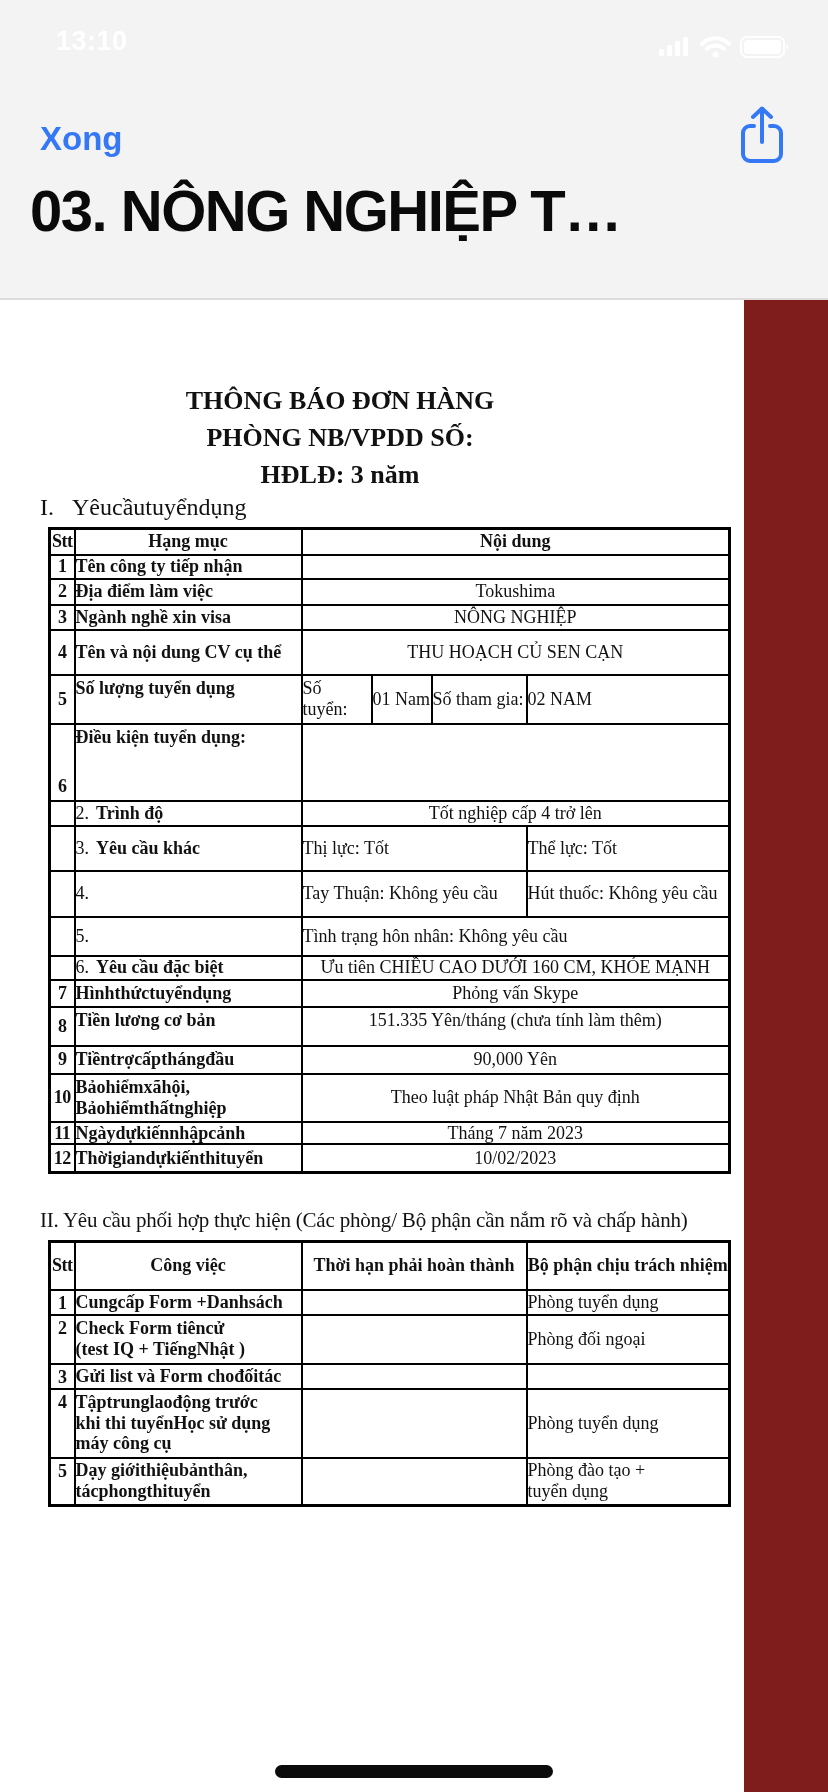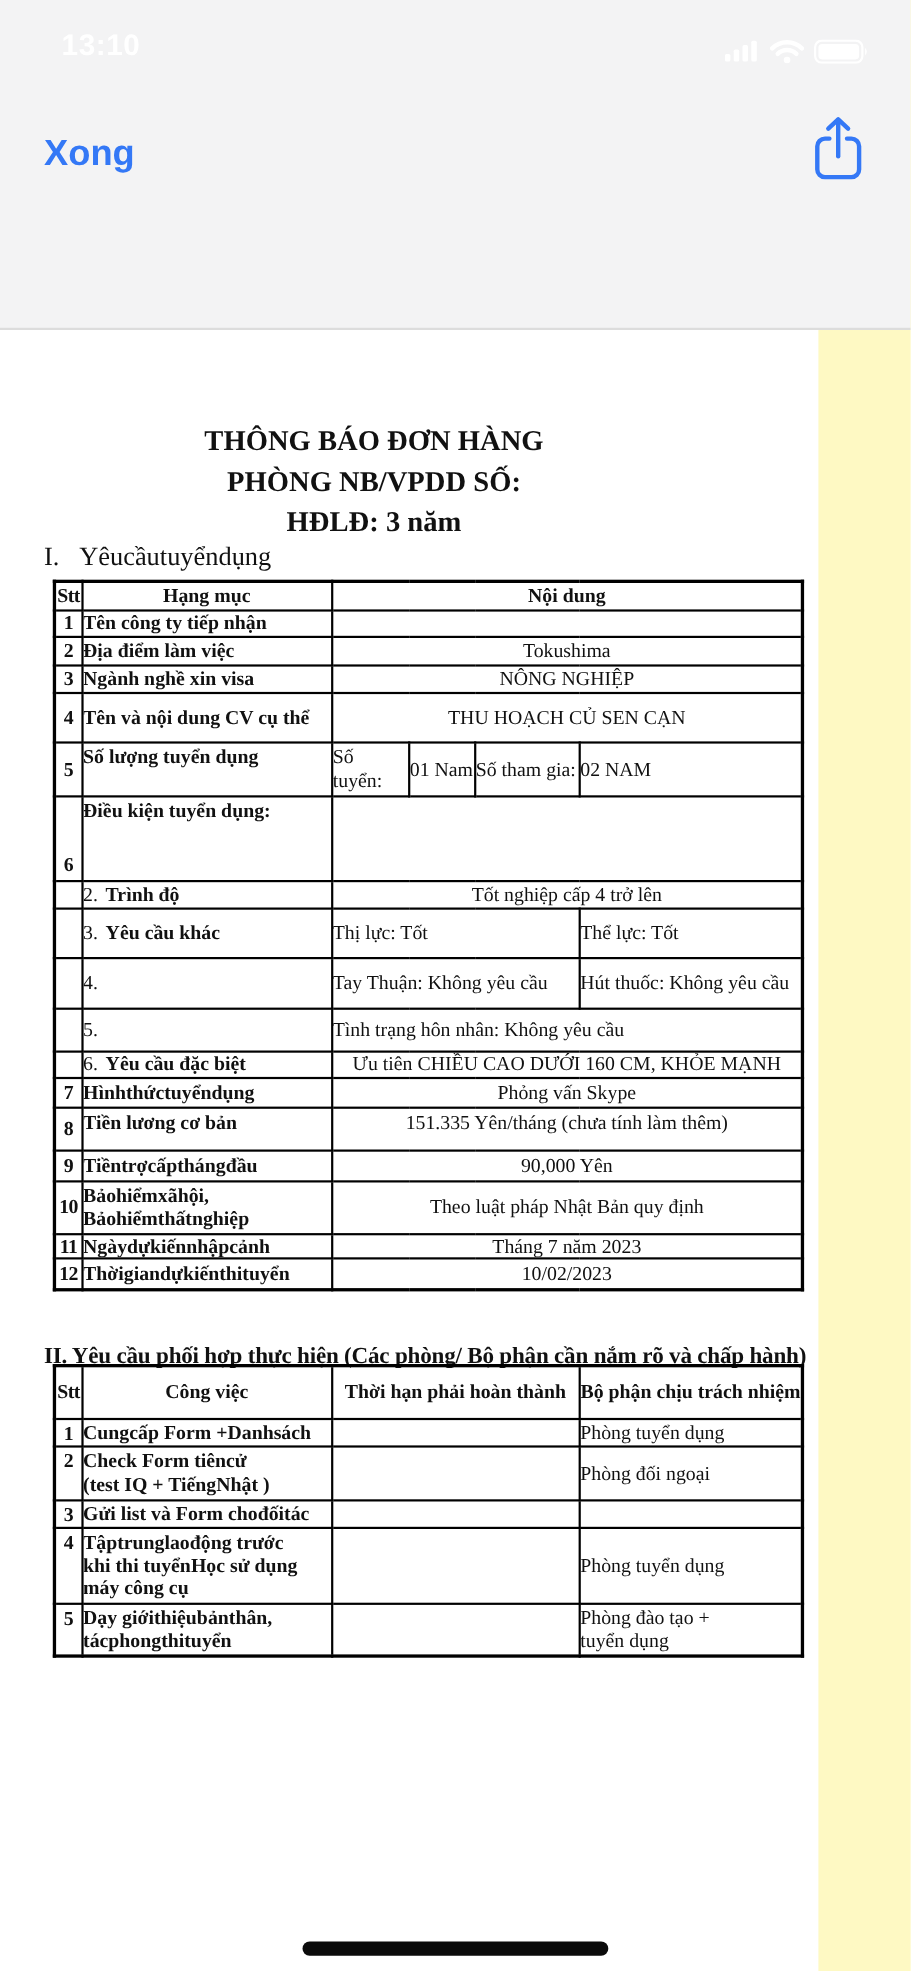--- a/index.html
+++ b/index.html
@@ -2,40 +2,40 @@
 <html><head>
 <meta charset="utf-8">
 <style>
   :root{
     --blue:#3478F6;
     --red:#c74036;
     --ink:#0a0a0a;
     --border:#000;
   }
   html,body{margin:0;padding:0;background:#fff;}
-  .screen{position:relative;width:828px;height:1792px;background:#fef9c3;overflow:hidden;
+  .screen{position:relative;width:828px;height:1792px;background:#7f1d1d;overflow:hidden;
           font-family:"Liberation Sans",sans-serif;}
   
   .app-header{position:absolute;left:0;top:0;width:828px;height:300px;background:#f3f3f4;
               border-bottom:2px solid #dcdcdc;box-sizing:border-box;}
   .time{position:absolute;left:56px;top:26px;font-size:27px;font-weight:bold;color:#ffffff;letter-spacing:.5px;}
   .status-icons{position:absolute;right:38px;top:36px;display:flex;align-items:center;gap:9px;}
   .done-btn{position:absolute;left:40px;top:122px;font-size:33px;font-weight:bold;color:var(--blue);line-height:1;}
   .share-btn{position:absolute;left:736px;top:104px;width:52px;height:64px;}
   .doc-title{position:absolute;left:30px;top:178px;width:792px;font-size:58px;font-weight:800;
              color:var(--ink);letter-spacing:-1.5px;white-space:nowrap;overflow:hidden;line-height:1.15;}
   
   .doc{position:absolute;left:0;top:300px;width:716px;height:1492px;background:#fff;
        font-family:"Liberation Serif",serif;color:#111;padding-left:28px;}
   .doc-heading{position:absolute;left:40px;top:82px;width:600px;text-align:center;
                font-weight:bold;font-size:26px;line-height:37px;}
   .sec1{position:absolute;left:40px;top:194px;font-size:24px;font-weight:normal;}
   .sec1 .num{margin-right:18px;}
-  .sec2{position:absolute;left:40px;top:908px;width:740px;font-size:21px;font-weight:bold;
-        white-space:nowrap;letter-spacing:-0.2px;margin-top:12px;}
+  .sec2{position:absolute;left:40px;top:908px;width:740px;font-size:21px;font-weight:normal;
+        white-space:nowrap;letter-spacing:-0.2px;}
   
   table.t{position:absolute;border-collapse:collapse;table-layout:fixed;
           border:3px solid var(--border);font-family:"Liberation Serif",serif;}
   .t1{left:48px;top:227px;width:680px;}
   .t2{left:48px;top:940px;width:680px;}
   table.t td{border:2px solid var(--border);overflow:hidden;font-size:18px;line-height:1.16;
              vertical-align:middle;padding:0;color:#111;}
   td.hc{font-weight:bold;text-align:center;}
   td.stt{font-weight:bold;text-align:center;font-size:17px;letter-spacing:-0.5px;}
   td.lab{font-weight:bold;text-align:left;padding:1px 3px 1px 6px;}
@@ -79,20 +79,21 @@
     </div>
 
     <div class="done-btn">Xong</div>
 
     <svg class="share-btn" viewBox="0 0 52 64">
       <path d="M18 22 H14 a7 7 0 0 0 -7 7 V50 a7 7 0 0 0 7 7 H38 a7 7 0 0 0 7 -7 V29 a7 7 0 0 0 -7 -7 H34" fill="none" stroke="#3478F6" stroke-width="4" stroke-linecap="round"></path>
       <line x1="26" y1="5" x2="26" y2="38" stroke="#3478F6" stroke-width="4" stroke-linecap="round"></line>
       <path d="M17 13 L26 4.5 L35 13" fill="none" stroke="#3478F6" stroke-width="4" stroke-linecap="round" stroke-linejoin="round"></path>
     </svg>
 
+    <div class="doc-title">03. NÔNG NGHIỆP T…</div>
   </div>
 
   <div class="doc">
 
     <div class="doc-heading">
       <div>THÔNG BÁO ĐƠN HÀNG</div>
       <div>PHÒNG NB/VPDD SỐ:</div>
       <div>HĐLĐ: 3 năm</div>
     </div>
 

